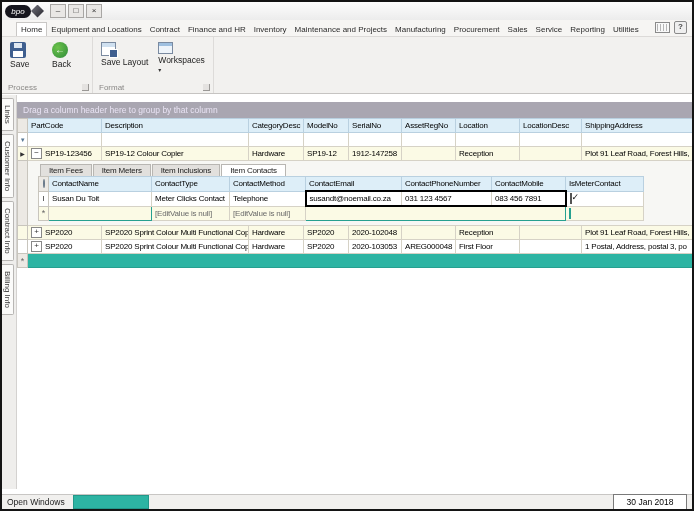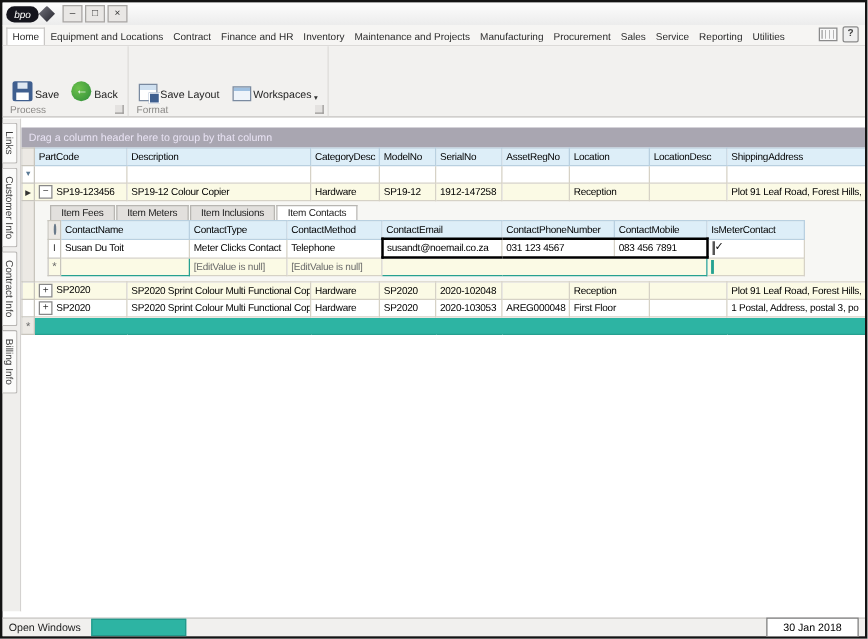--- a/index.html
+++ b/index.html
@@ -7,33 +7,33 @@
 
   
   .titlebar{position:absolute;left:0;top:0;right:0;height:18px;background:linear-gradient(#fdfdfd,#ececec);border-bottom:1px solid #d8d6d4;display:flex;align-items:center;}
   .logo{margin-left:3px;width:26px;height:13px;background:#15151d;border-radius:7px;color:#fff;font-size:8px;font-style:italic;font-weight:normal;display:flex;align-items:center;justify-content:center;flex:0 0 auto;}
   .title{flex:1;text-align:center;font-size:8.5px;color:#111;white-space:nowrap;overflow:hidden;}
   .brand-mark{width:13px;height:13px;background:linear-gradient(135deg,#74747e,#23232b);clip-path:polygon(50% 0,100% 50%,50% 100%,0 50%);margin-right:6px;flex:0 0 auto;}
   .win-btns{display:flex;gap:2px;margin-right:3px;flex:0 0 auto;}
   .win-btn{width:14px;height:12px;border:1px solid #a8a6a4;background:#e9e7e5;font-size:8px;line-height:11px;text-align:center;color:#333;}
 
   
-  .tabstrip{position:absolute;left:0;top:18px;right:0;height:17px;background:#f6f5f3;border-bottom:1px solid #dcdad8;display:flex;align-items:flex-end;padding-left:3px;box-sizing:border-box;text-align:center;}
+  .tabstrip{position:absolute;left:0;top:18px;right:0;height:17px;background:#f6f5f3;border-bottom:1px solid #dcdad8;display:flex;align-items:flex-end;padding-left:14px;box-sizing:border-box;text-align:center;}
   .rtab{padding:2px 4px;font-size:8px;color:#2b2b2b;white-space:nowrap;}
   .rtab.active{background:#fff;border:1px solid #c9c7c5;border-bottom:none;}
   .tabstrip-icons{margin-left:auto;display:flex;gap:4px;margin-right:5px;align-items:center;padding-bottom:2px;}
   .icon-kbd{width:13px;height:9px;border:1px solid #8a8a8a;background:#f8f8f8;position:relative;}
   .icon-kbd::before{content:"";position:absolute;left:1px;top:1px;right:1px;bottom:1px;background:repeating-linear-gradient(90deg,#b5b5b5 0 1px,transparent 1px 3px);}
   .icon-help{width:11px;height:11px;border:1px solid #8a8a8a;border-radius:2px;background:#efefef;color:#444;font-size:8px;line-height:10px;text-align:center;font-weight:bold;}
   .icon-help::before{content:"?";}
 
   
   .ribbon{position:absolute;left:0;top:35px;right:0;height:57px;background:#f2f1ef;border-bottom:1px solid #c6c4c2;display:flex;box-sizing:border-box;}
   .rgroup{position:relative;height:100%;padding:3px 6px 12px 6px;display:flex;gap:6px;border-right:1px solid #dddbd9;box-sizing:border-box;}
-  .rbtn{min-width:32px;display:flex;flex-direction:row;align-items:flex-end;gap:2px;padding:2px 2px 0 2px;}
+  .rbtn{min-width:32px;display:flex;flex-direction:column;align-items:flex-start;gap:2px;padding:2px 2px 0 2px;}
   .rbtn .lbl{font-size:8.5px;color:#222;text-align:center;line-height:1.15;white-space:nowrap;}
   .icon-floppy{width:16px;height:16px;background:#3f5f8f;border-radius:2px;position:relative;}
   .icon-floppy::before{content:"";position:absolute;left:4px;top:1px;right:4px;height:5px;background:#dfe8f2;}
   .icon-floppy::after{content:"";position:absolute;left:3px;bottom:1px;right:3px;height:6px;background:#fff;}
   .icon-back{width:16px;height:16px;border-radius:50%;background:radial-gradient(circle at 35% 35%,#6cc24a,#2e8b3a);color:#fff;text-align:center;line-height:15px;font-size:10px;font-weight:bold;}
   .icon-back::before{content:"←";}
   .icon-layout{width:15px;height:14px;border:1px solid #7a8aa0;background:linear-gradient(#cfe0f0 0 4px,#fff 4px);position:relative;box-sizing:border-box;}
   .icon-layout::after{content:"";position:absolute;right:-3px;bottom:-3px;width:7px;height:7px;background:#3f5f8f;border:1px solid #fff;}
   .icon-workspace{width:15px;height:12px;border:1px solid #7a8aa0;background:linear-gradient(#9fc0e0 0 3px,#eef4fa 3px);box-sizing:border-box;}
   .dd-arrow{font-size:6px;color:#333;line-height:4px;}

